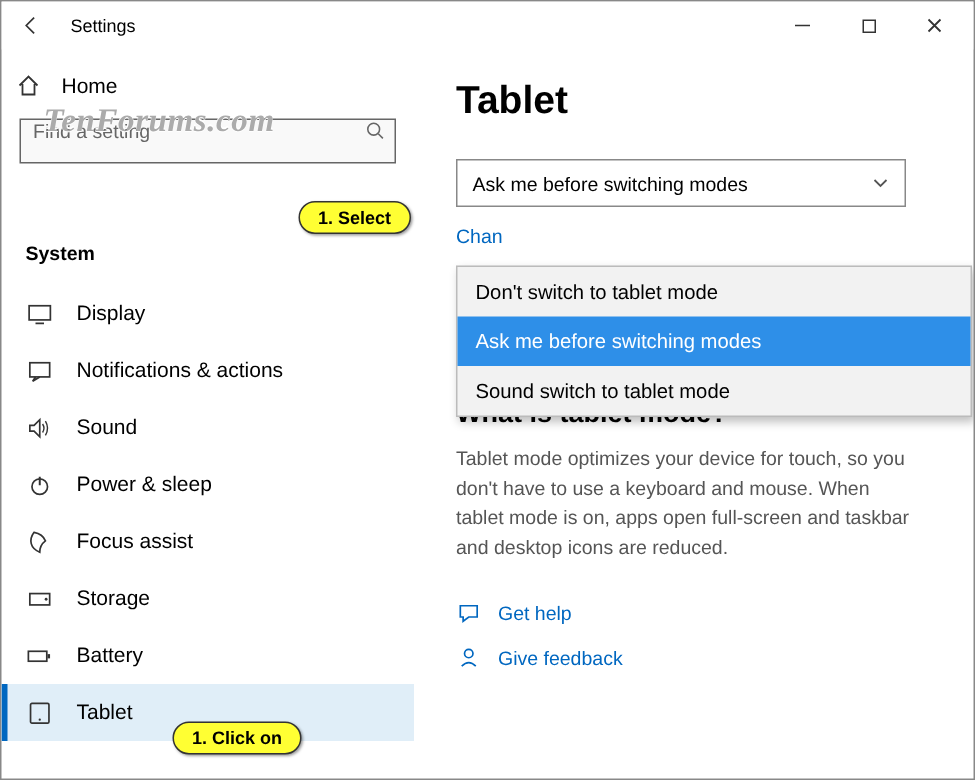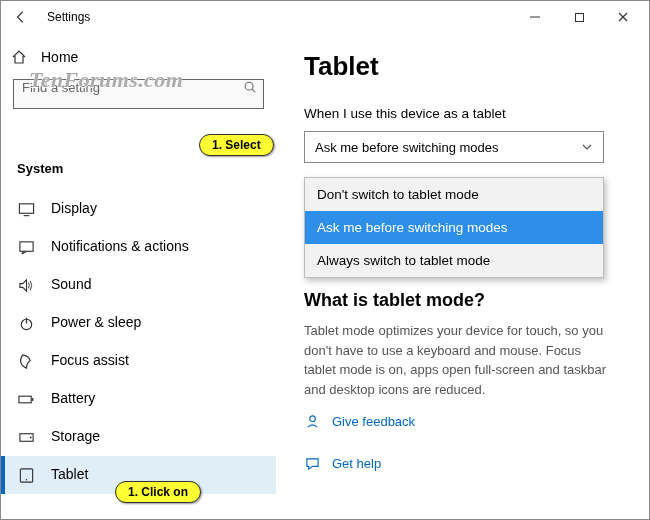--- a/index.html
+++ b/index.html
@@ -106,21 +106,21 @@
     width: 300px;
     display:flex; align-items:center; justify-content:space-between;
     padding: 0 10px;
     font-size:13px;
     background:#fff;
   }
   .dd-panel {
     position:absolute;
     top: 144px;
     left: 28px;
-    width: 300px;
+    width: 344px;
     background:#f2f2f2;
     border:1px solid #bbb;
     box-shadow: 2px 3px 6px rgba(0,0,0,0.25);
     z-index: 10;
   }
   .dd-panel .opt {
     padding: 9px 12px;
     font-size: 13.5px;
   }
   .dd-panel .opt.sel {
@@ -276,86 +276,85 @@
       <li>
         <span class="icn">
           <svg width="17" height="17" viewBox="0 0 18 18">
               <path d="M5 2 Q2 6 3 10 Q4 14 9 16 Q9 11 13 8 Q11 3 5 2 Z" fill="none" stroke="#333" stroke-width="1.2"></path>
             </svg>
         </span>
         <span>Focus assist</span>
       </li>
       <li>
         <span class="icn">
+          <svg width="17" height="17" viewBox="0 0 18 18">
+              <rect x="2" y="5" width="14" height="8" fill="none" stroke="#333" stroke-width="1.2"></rect>
+              <circle cx="13.5" cy="9" r="1" fill="#333"></circle>
+            </svg>
+        </span>
+        <span>Storage</span>
+      </li>
+      <li>
+        <span class="icn">
           <svg width="18" height="17" viewBox="0 0 18 18">
               <rect x="1.5" y="5.5" width="13" height="7" fill="none" stroke="#333" stroke-width="1.2"></rect>
               <rect x="15" y="7.5" width="1.8" height="3" fill="#333"></rect>
             </svg>
         </span>
         <span>Battery</span>
       </li>
-      <li>
-        <span class="icn">
-          <svg width="17" height="17" viewBox="0 0 18 18">
-              <rect x="2" y="5" width="14" height="8" fill="none" stroke="#333" stroke-width="1.2"></rect>
-              <circle cx="13.5" cy="9" r="1" fill="#333"></circle>
-            </svg>
-        </span>
-        <span>Storage</span>
-      </li>
       <li class="active">
         <span class="icn">
           <svg width="17" height="17" viewBox="0 0 18 18">
               <rect x="2.5" y="2" width="13" height="14" rx="1" fill="none" stroke="#333" stroke-width="1.2"></rect>
               <circle cx="9" cy="13.5" r="0.8" fill="#333"></circle>
             </svg>
         </span>
         <span>Tablet</span>
       </li>
     </ul>
   </div>
 
   <div class="main">
     <h1>Tablet</h1>
-    <div class="label1">When I use this device as a tablet</div>
     <div class="dropdown">
       <span>Ask me before switching modes</span>
       <span>
         <svg width="12" height="12" viewBox="0 0 12 12">
             <path d="M2 4 L6 8 L10 4" fill="none" stroke="#555" stroke-width="1.2"></path>
           </svg>
       </span>
     </div>
 
     <div class="linkblock">Chan</div>
 
     <div class="dd-panel">
       <div class="opt">Don't switch to tablet mode</div>
       <div class="opt sel">Ask me before switching modes</div>
-      <div class="opt">Always switch to tablet mode</div>
+      <div class="opt">Sound switch to tablet mode</div>
     </div>
 
     <div class="section-h">What is tablet mode?</div>
-    <div class="para">Tablet mode optimizes your device for touch, so you don't have to use a keyboard and mouse. Focus tablet mode is on, apps open full-screen and taskbar and desktop icons are reduced.</div>
-
+    <div class="para">Tablet mode optimizes your device for touch, so you don't have to use a keyboard and mouse. When tablet mode is on, apps open full-screen and taskbar and desktop icons are reduced.</div>
+
+    <div class="help-row">
+      <span class="hicn">
+        <svg width="15" height="15" viewBox="0 0 16 16">
+            <path d="M2 3 H14 V11 H8 L4 14 V11 H2 Z" fill="none" stroke="#0067c0" stroke-width="1.2"></path>
+          </svg>
+      </span>
+      <span>Get help</span>
+    </div>
     <div class="help-row second">
       <span class="hicn">
         <svg width="15" height="15" viewBox="0 0 16 16">
             <circle cx="8" cy="5" r="3" fill="none" stroke="#0067c0" stroke-width="1.2"></circle>
             <path d="M3 14 Q8 9 13 14" fill="none" stroke="#0067c0" stroke-width="1.2"></path>
           </svg>
       </span>
       <span>Give feedback</span>
     </div>
-    <div class="help-row">
-      <span class="hicn">
-        <svg width="15" height="15" viewBox="0 0 16 16">
-            <path d="M2 3 H14 V11 H8 L4 14 V11 H2 Z" fill="none" stroke="#0067c0" stroke-width="1.2"></path>
-          </svg>
-      </span>
-      <span>Get help</span>
-    </div>
   </div>
 </div>
 
 <div class="watermark">TenForums.com</div>
 <div class="ann ann1">1. Click on</div>
 <div class="ann ann2">1. Select</div>
 
 </body></html>

